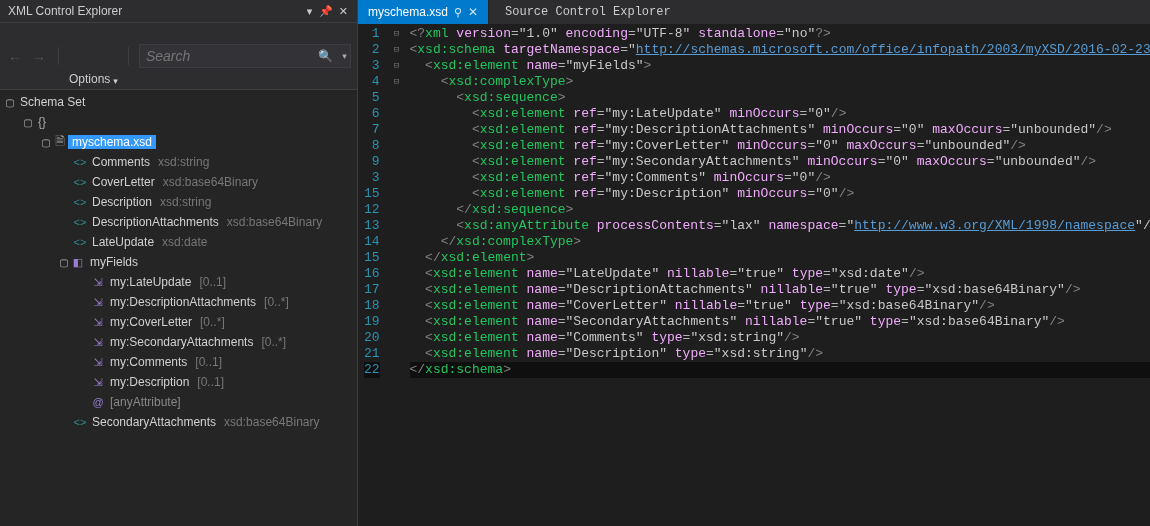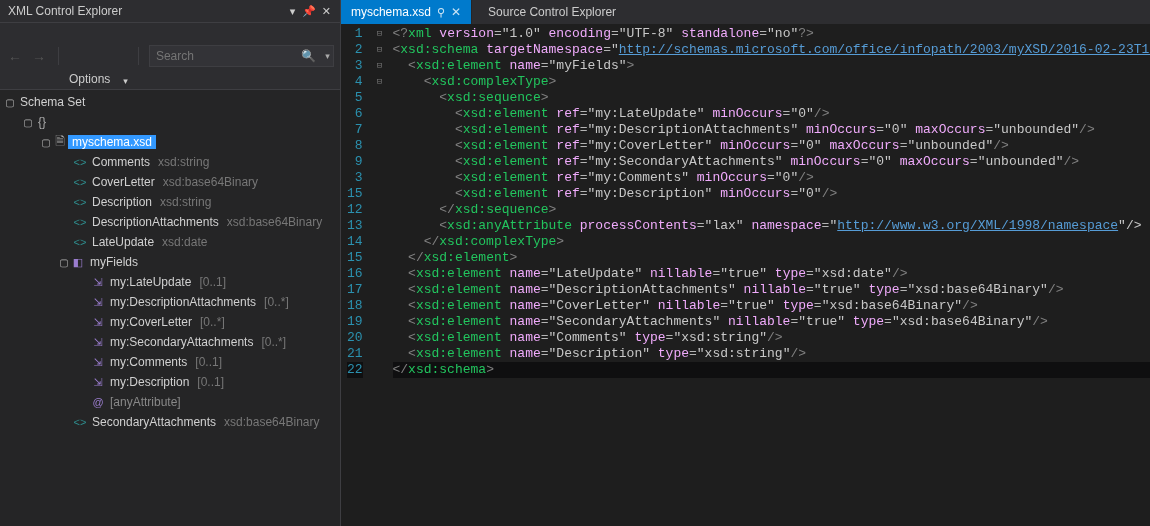--- a/index.html
+++ b/index.html
@@ -34,26 +34,26 @@
   .wincontrol { width:11px; height:11px; display:flex; align-items:center; justify-content:center; color:#ccc; font-size:11px; cursor:pointer;}
   .toolbar {
     background: #2d2d30;
     display: flex;
     align-items: center;
     gap: 6px;
     padding: 3px 6px;
     border-bottom: 1px solid #3e3e42;
   }
   .nav-arrow { color:#555; font-size:14px; padding:0 2px;}
-  .options-btn { color:#ccc; display:flex; align-items:flex-end; gap:13px; cursor:pointer;margin-top:46px;}
+  .options-btn { color:#ccc; display:flex; align-items:flex-end; gap:3px; cursor:pointer;margin-top:46px;}
   .vsep { width:1px; height:18px; background:#3e3e42; margin:0 4px;}
   .search-wrap { flex:1; display:flex; align-items:center; position:relative;}
   .search-wrap input {
     flex:1; background:#333337; border:1px solid #3e3e42; color:#ccc;
-    padding:3px 22px 3px 6px; font-size:12px; outline:none; 
+    padding:3px 22px 3px 6px; font-size:14px; outline:none; font-style:italic;
   }
   .search-wrap .mag { position:absolute; right:18px; color:#aaa; font-size:12px;}
   .search-wrap .drop { position:absolute; right:4px; color:#aaa; font-size:9px;}
   .tree { flex:1; overflow:auto; padding:2px 0;}
   .node { display:flex; align-items:center; height:20px; white-space:nowrap; }
   .node .spacer { display:inline-block; }
   .toggle { width:12px; text-align:center; color:#b0b0b0; font-size:10px; cursor:pointer;}
   .icon { width:16px; text-align:center; }
   .icon-ns { color:#aaa; }
   .icon-file { color:#aaa; }
@@ -65,21 +65,21 @@
   .label.selected { background:#3399ff; color:#fff; }
   .type { color:#777; margin-left:4px;}
 
   
   .editor { flex:1; display:flex; flex-direction:column; background:#1e1e1e;}
   .tabs { display:flex; align-items:stretch; background:#2d2d30; height:24px; }
   .tab { display:flex; align-items:center; gap:6px; padding:0 10px; color:#ccc; border-right:1px solid #252526; cursor:pointer;}
   .tab.active { background:#007acc; color:#fff; }
   .tab .pin { font-size:11px; opacity:.8;}
   .tab .close { font-size:12px; opacity:.8;}
-  .plain-tab { display:flex; align-items:center; padding:0 16px; color:#ccc;}
+  .plain-tab { display:flex; align-items:center; padding:0 16px; color:#ccc;font-family:Liberation Mono, monospace;}
   .code-area { flex:1; display:flex; font-family: Consolas, "Courier New", monospace; font-size:13px; line-height:16px; overflow:auto;}
   .gutter { text-align:right; color:#2b91af; padding:2px 10px 2px 6px; user-select:none; background:#1e1e1e;}
   .fold-col { width:14px; padding:2px 0; color:#777; background:#1e1e1e; font-size:9px; text-align:center;}
   .code { padding:2px 6px; white-space:pre; }
   .row22 { background:#0f0f10; }
   .p-delim { color:#808080;}
   .p-el   { color:#22c55e;}
   .p-attr { color:#f0abfc;font-family:Liberation Mono, monospace;}
   .p-op   { color:#b4b4b4;}
   .p-str  { color:#c8c8c8;}

